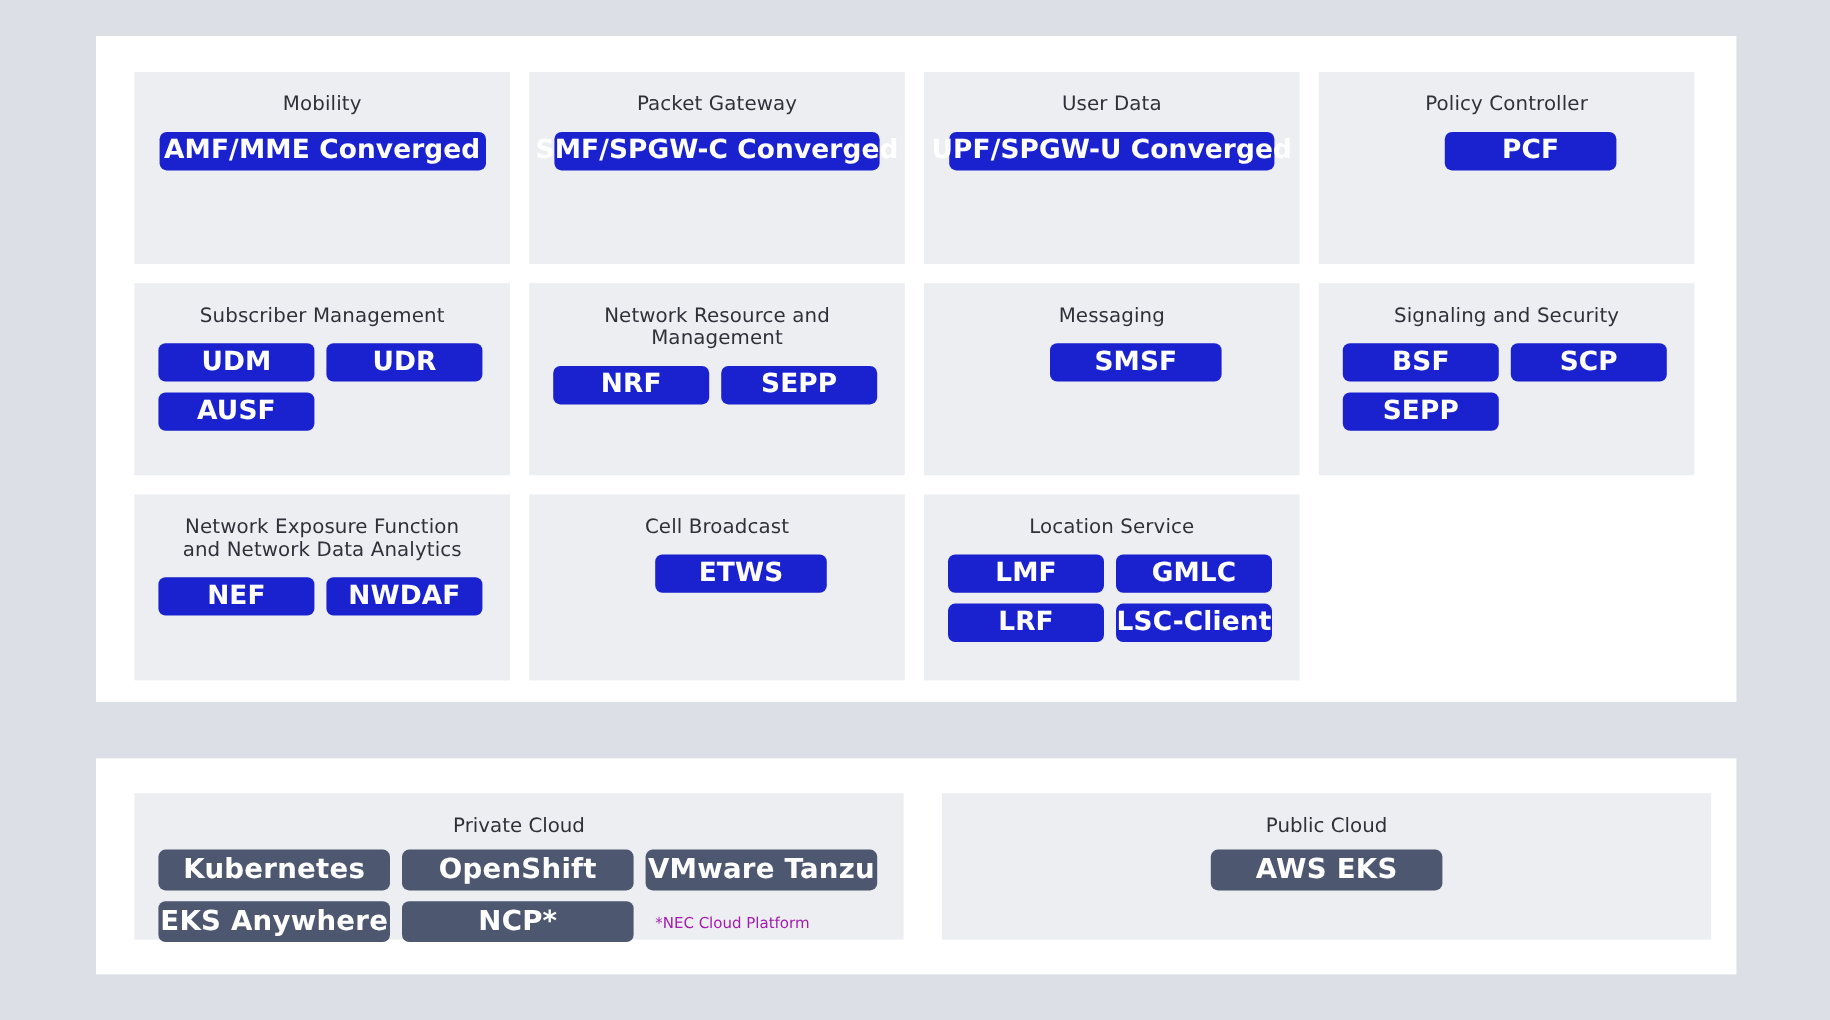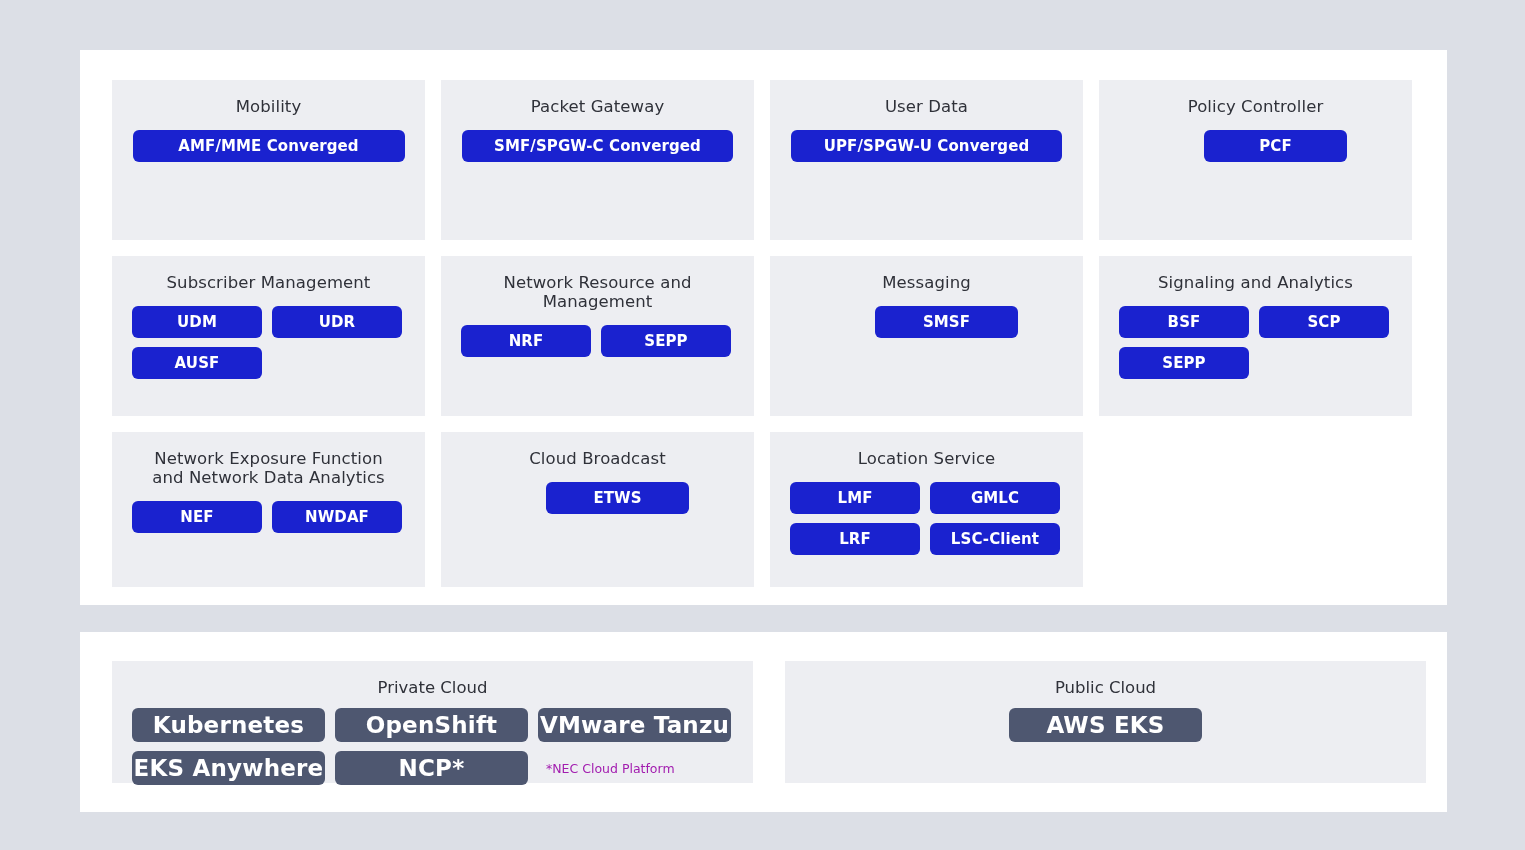--- a/index.html
+++ b/index.html
@@ -20,21 +20,21 @@
   }
 
   
   .panel {
     position: absolute;
     background: #ffffff;
   }
 
   #nf-panel {
     left: 80px;
-    top: 50px;
+    top: 30px;
     width: 1367px;
     height: 555px;
   }
 
   #cloud-panel {
     left: 80px;
     top: 632px;
     width: 1367px;
     height: 180px;
   }
@@ -97,21 +97,21 @@
     justify-content: center;
   }
 
   .chips.left {
     justify-content: flex-start;
   }
 
   .chip {
     background: #1a22cf;
     color: #ffffff;
-    font-size: 15px;
+    font-size: 22px;
     line-height: 1;
     font-weight: 600;
     border-radius: 6px;
     height: 32px;
     display: inline-flex;
     align-items: center;
     justify-content: center;
     padding: 0 14px;
     white-space: nowrap;
     letter-spacing: 0.1px;
@@ -223,36 +223,36 @@
             <div class="chip w-sm">SEPP</div>
           </div>
         </div>
         <div class="card">
           <div class="card-title">Messaging</div>
           <div class="chips center">
             <div class="chip w-md">SMSF</div>
           </div>
         </div>
         <div class="card">
-          <div class="card-title">Signaling and Analytics</div>
+          <div class="card-title">Signaling and Security</div>
           <div class="chips left">
             <div class="chip w-sm">BSF</div>
             <div class="chip w-sm">SCP</div>
             <div class="chip w-sm">SEPP</div>
           </div>
         </div>
         <div class="card">
           <div class="card-title">Network Exposure Function and Network Data Analytics</div>
           <div class="chips left">
             <div class="chip w-sm">NEF</div>
             <div class="chip w-sm">NWDAF</div>
           </div>
         </div>
         <div class="card">
-          <div class="card-title">Cloud Broadcast</div>
+          <div class="card-title">Cell Broadcast</div>
           <div class="chips center">
             <div class="chip w-md">ETWS</div>
           </div>
         </div>
         <div class="card">
           <div class="card-title">Location Service</div>
           <div class="chips left">
             <div class="chip w-sm">LMF</div>
             <div class="chip w-sm">GMLC</div>
             <div class="chip w-sm">LRF</div>

